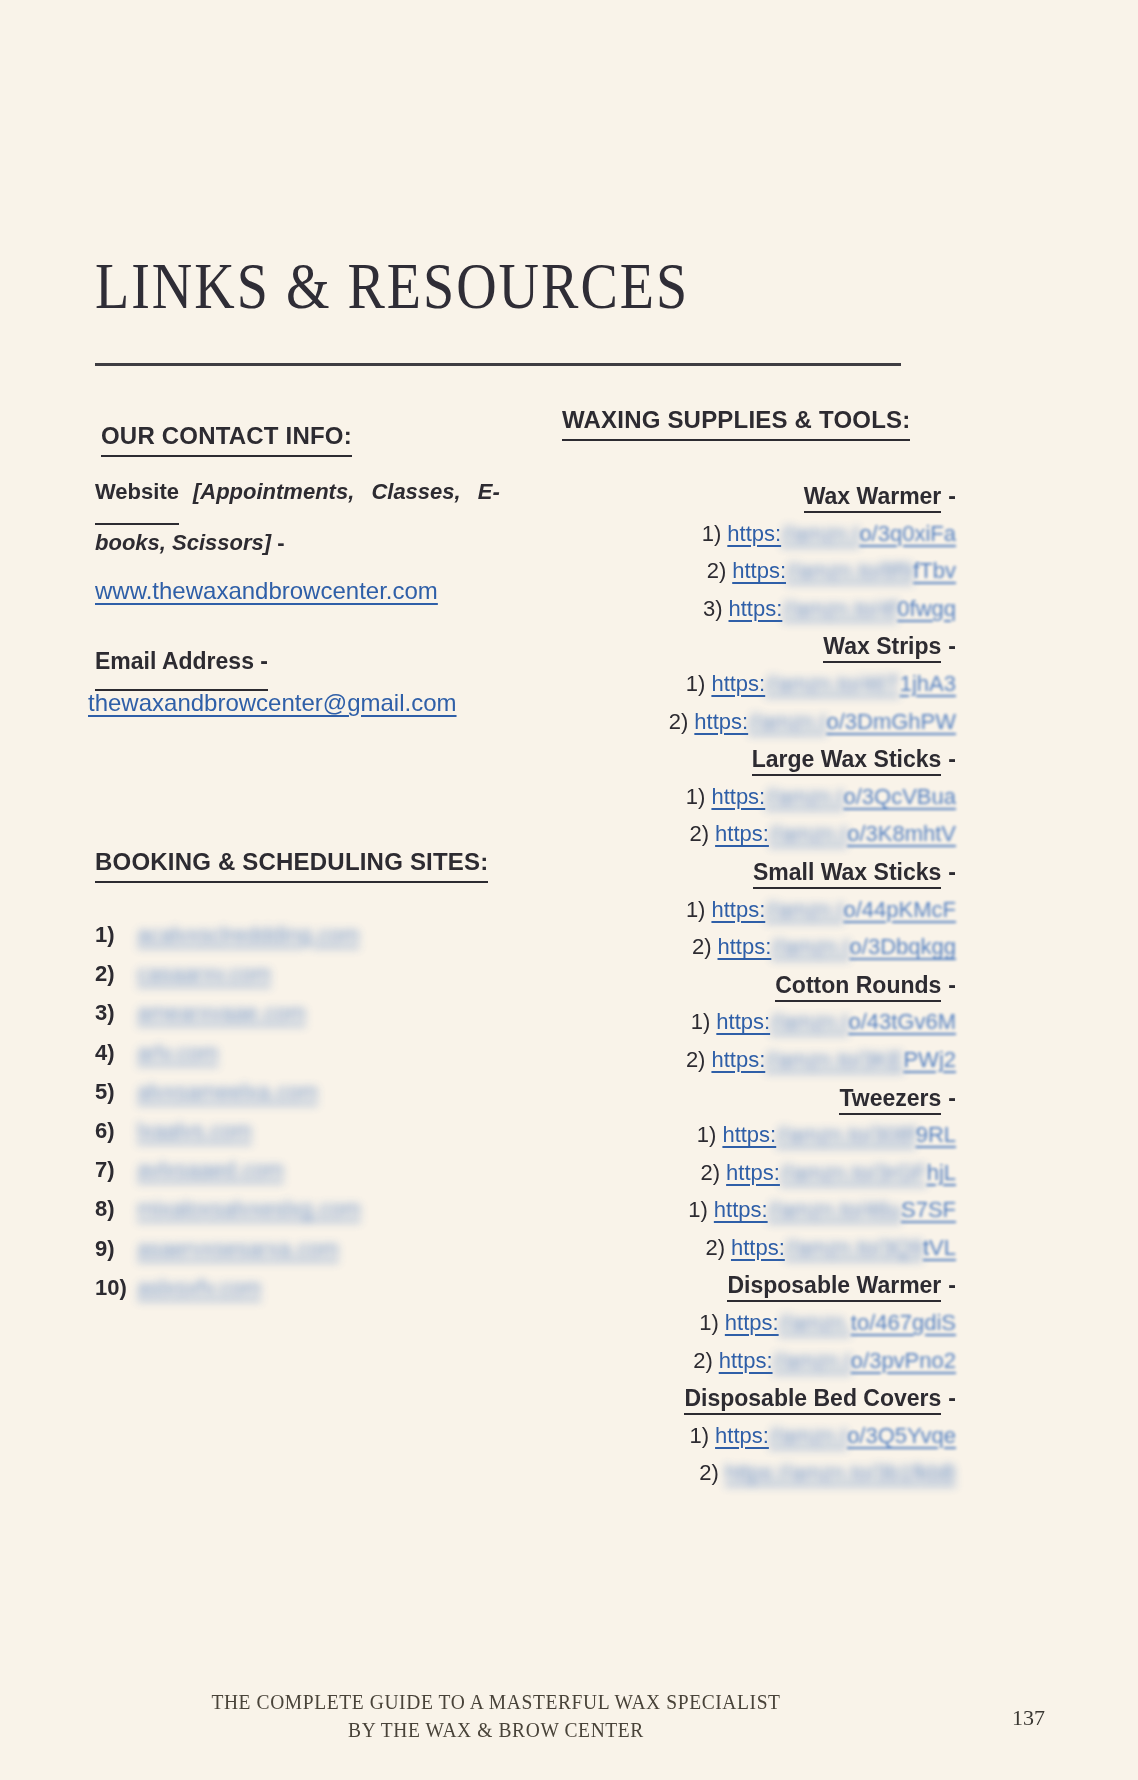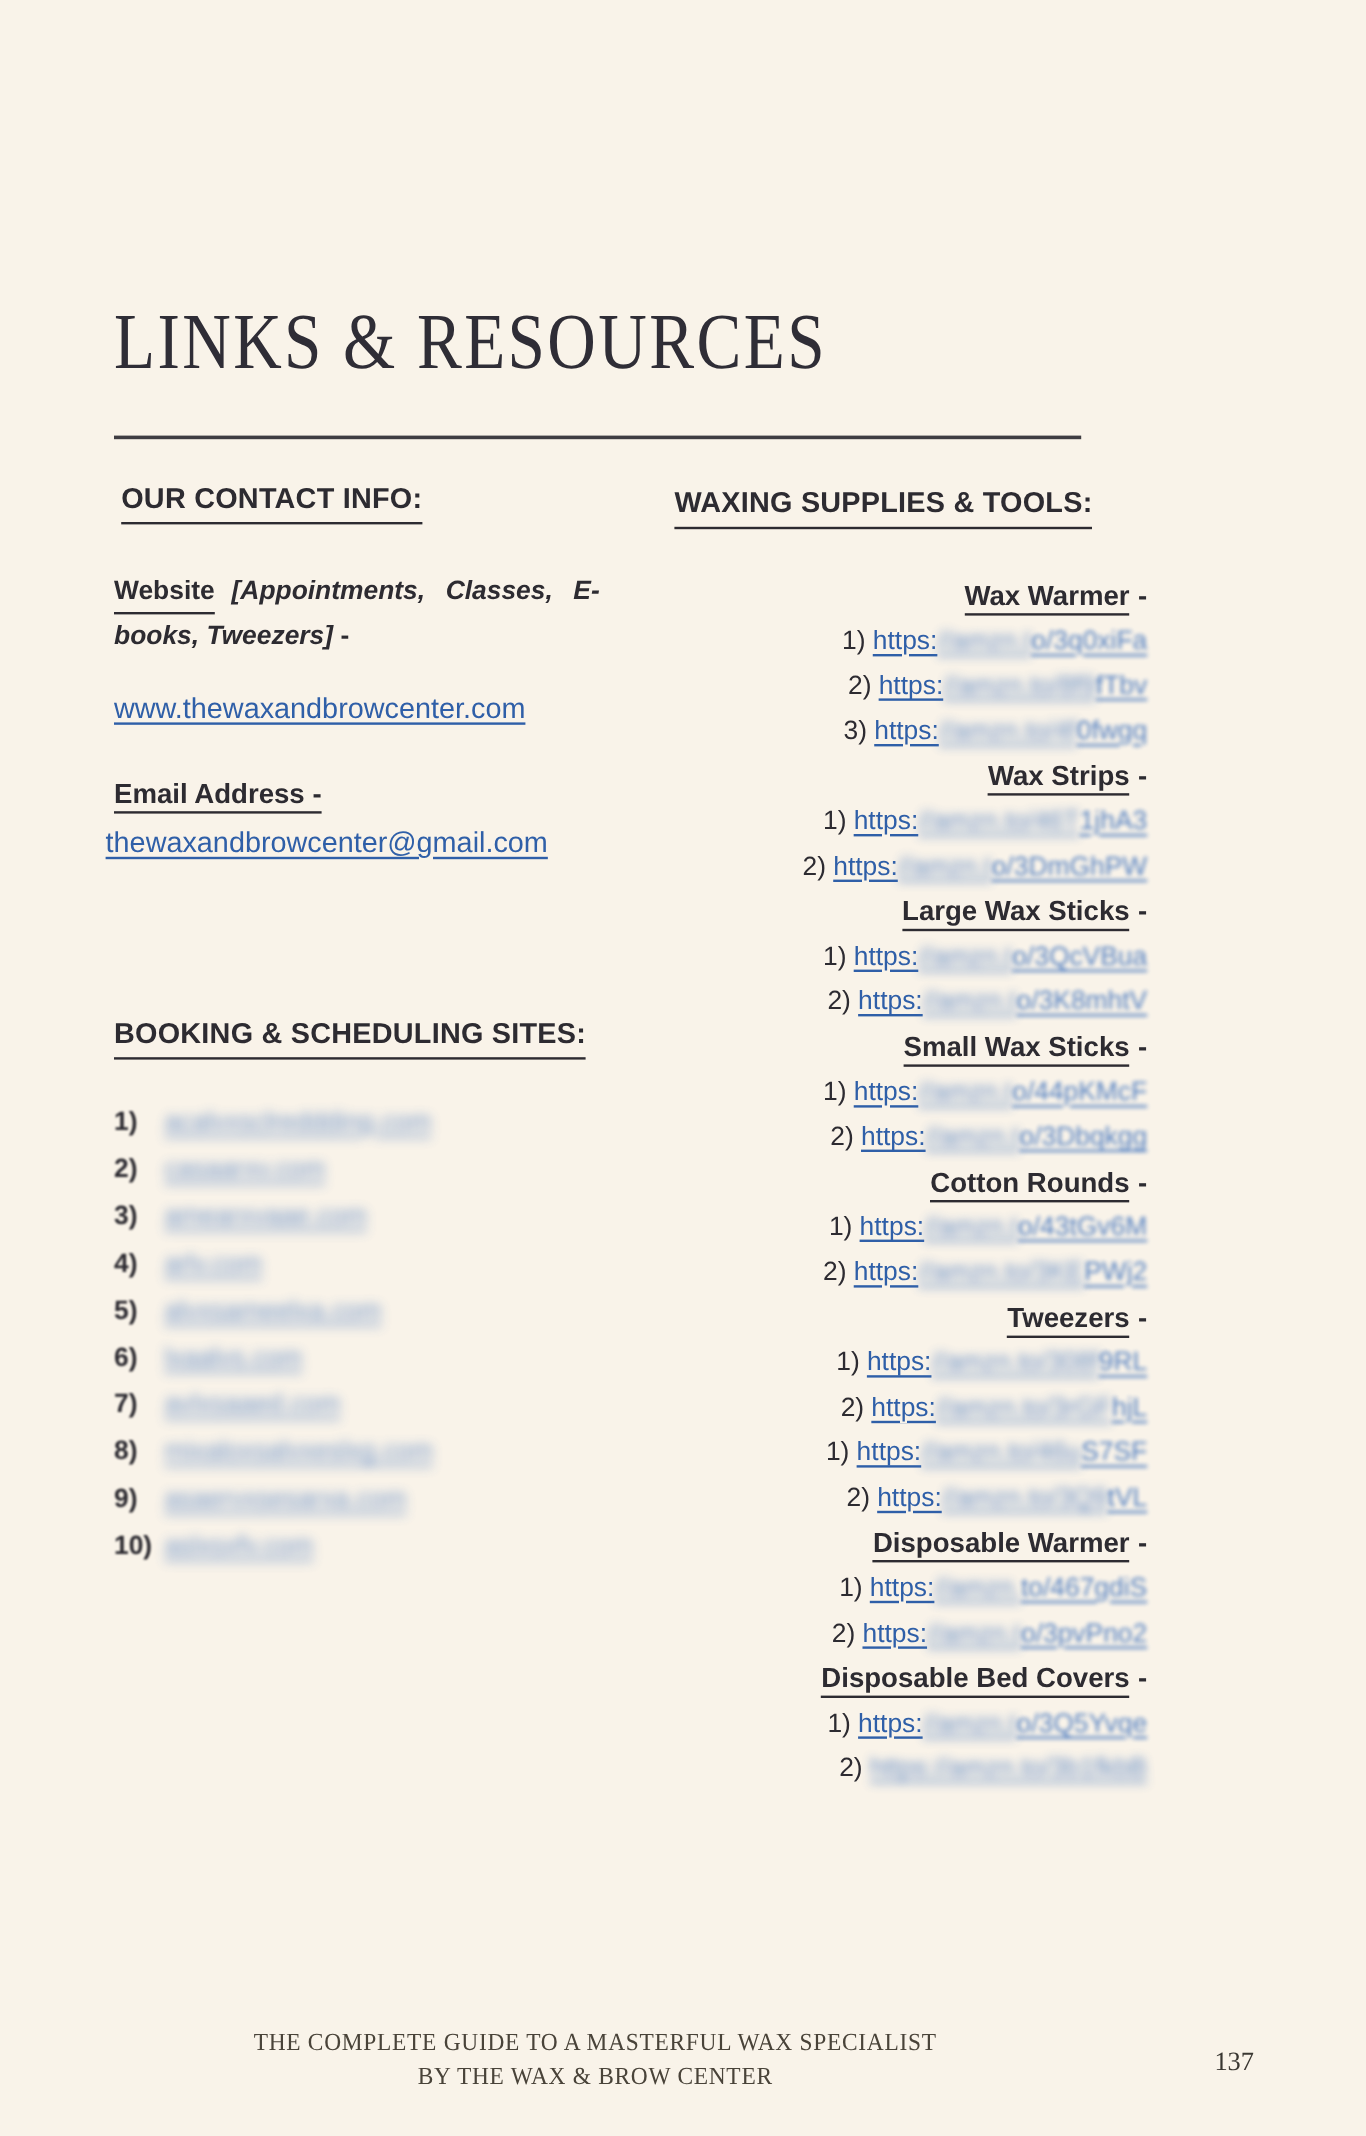--- a/index.html
+++ b/index.html
@@ -25,25 +25,25 @@
     width:806px;height:2.5px;background:#3f3d42;
   }
   
   .uhead{
     display:inline-block;
     font-weight:bold;font-size:24px;letter-spacing:0.2px;
     border-bottom:2.5px solid #2d2b31;padding-bottom:5px;
     white-space:nowrap;
   }
   
-  .contact-heading{position:absolute;left:101px;top:402px;}
+  .contact-heading{position:absolute;left:101px;top:422px;}
   .website-block{position:absolute;left:95px;top:474px;width:415px;font-size:22px;line-height:35px;}
   .lbl-underline{
     display:inline-block;font-weight:bold;
-    border-bottom:2.5px solid #2d2b31;padding-bottom:1px;
+    border-bottom:2.5px solid #2d2b31;padding-bottom:14px;
   }
   .note-italic{font-style:italic;font-weight:bold;}
   .ws-line1 .note-italic{word-spacing:11px;}
   .ws-line1 .gap{display:inline-block;width:14px;}
   .dash{font-weight:bold;}
   .link{
     color:#2f5fa8;text-decoration:underline;
     text-decoration-thickness:1.5px;text-underline-offset:4px;
     font-size:24px;white-space:nowrap;cursor:pointer;margin-top:28px;
   }
@@ -105,21 +105,21 @@
 
   <div class="contact-heading">
     <span class="uhead">OUR CONTACT INFO:</span>
   </div>
 
   <div class="website-block">
     <div class="ws-line1">
       <span class="lbl-underline">Website</span><span class="gap"></span><span class="note-italic">[Appointments, Classes, E-</span>
     </div>
     <div class="ws-line2">
-      <span class="note-italic">books, Tweezers]</span>
+      <span class="note-italic">books, Scissors]</span>
       <span class="dash">-</span>
     </div>
   </div>
 
   <a class="link www-link">www.thewaxandbrowcenter.com</a>
 
   <div class="email-label">
     <span class="lbl-underline">Email Address -</span>
   </div>
   <a class="link email-link">thewaxandbrowcenter@gmail.com</a>

